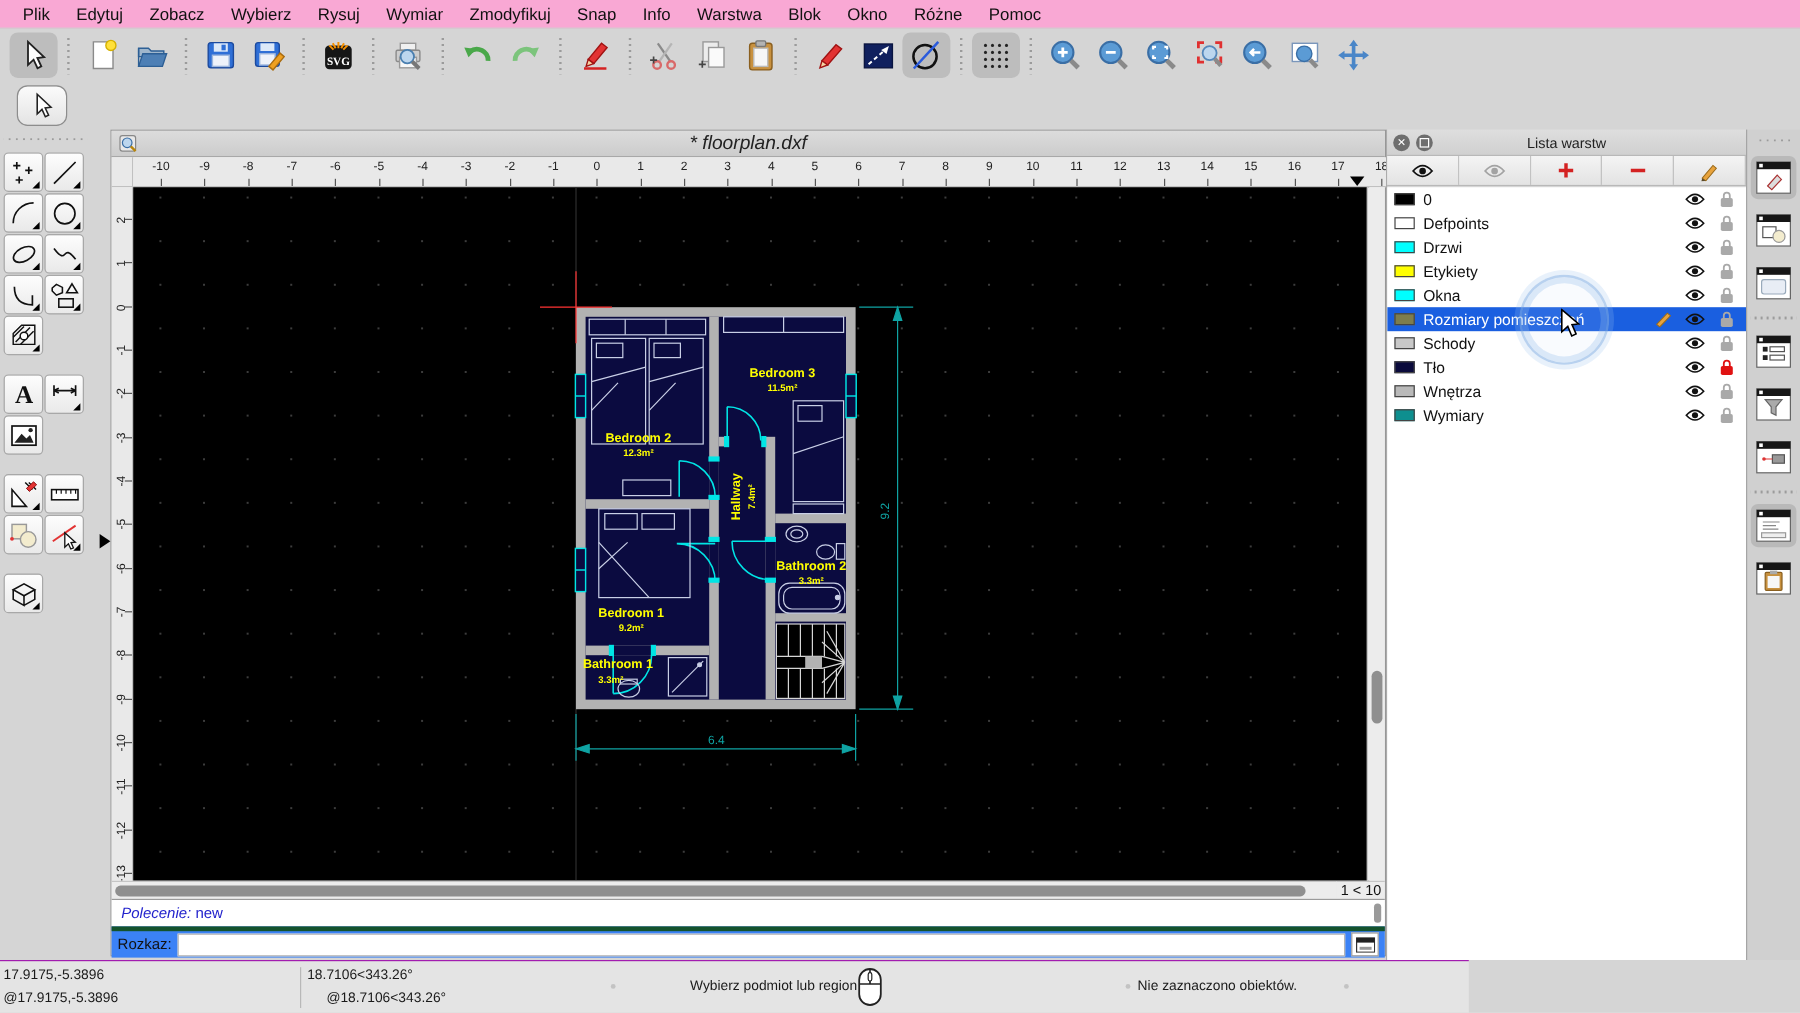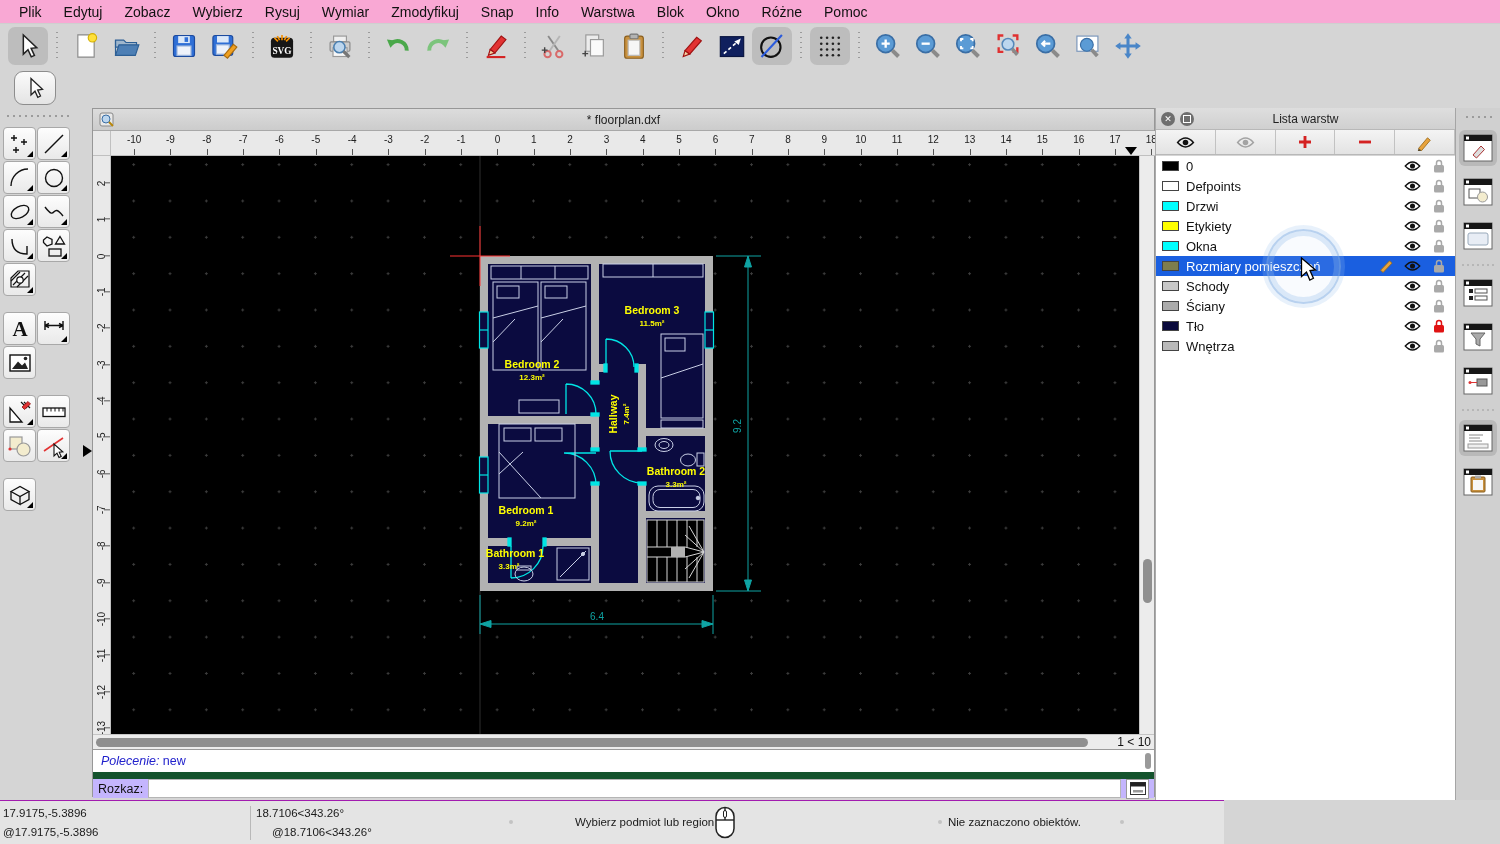--- a/index.html
+++ b/index.html
@@ -31,21 +31,21 @@
   .pbtn { width:33px; height:33px; background:linear-gradient(#fdfdfd,#e9e9e9); border:1px solid #a8a8a8;
           border-radius:4px; position:relative; display:flex; align-items:center; justify-content:center; flex:none; }
   .pbtn svg { width:26px; height:26px; }
   .pbtn.sub::after { content:""; position:absolute; right:2px; bottom:2px; width:0; height:0;
                      border-left:6px solid transparent; border-bottom:6px solid #000; }
   .pspace { width:100%; height:14px; flex:none; }
 
   
   #docwin { position:absolute; left:92px; top:108px; width:1063px; height:689px; background:#ececec; border:1px solid #979797; }
   #doctitle { position:relative; height:22px; background:linear-gradient(#dcdcdc,#cccccc); border-bottom:1px solid #a8a8a8;
-              display:flex; align-items:center; justify-content:center; font-size:12px; color:#222; }
+              display:flex; align-items:center; justify-content:center; font-size:16px; color:#222;font-style:italic; }
   #doc-icon { position:absolute; left:6px; top:3px; }
   #ruler-corner { position:absolute; left:0; top:22px; width:18px; height:25px; background:#e9e9e9; border-right:1px solid #c0c0c0; border-bottom:1px solid #c0c0c0; }
   #ruler-top { position:absolute; left:18px; top:22px; width:1045px; height:25px; background:#e9e9e9; border-bottom:1px solid #c0c0c0;
                display:flex; padding-left:5px; overflow:hidden; }
   .rt-slot { width:36.33px; flex:none; text-align:center; font-size:10px; color:#222; padding-top:3px; position:relative; }
   .rt-slot::after { content:""; position:absolute; left:50%; bottom:0; width:1px; height:6px; background:#555; }
   #tmarker { position:absolute; left:1032px; top:38px; width:0; height:0; z-index:5;
              border-left:6px solid transparent; border-right:6px solid transparent; border-top:8px solid #000; }
   #ruler-left { position:absolute; left:0; top:47px; width:18px; height:578px; background:#e9e9e9; border-right:1px solid #c0c0c0;
                 display:flex; flex-direction:column; padding-top:9px; overflow:hidden; }
@@ -62,21 +62,21 @@
   #vthumb { position:absolute; left:2.5px; top:403px; width:9px; height:44px; background:#8f8f8f; border-radius:5px; }
   #hscroll { position:absolute; left:0; top:625px; width:1021px; height:15px; background:#ececec; border-top:1px solid #c5c5c5; }
   #hthumb { position:absolute; left:3px; top:2.5px; width:992px; height:9px; background:#8f8f8f; border-radius:5px; }
   #pager { position:absolute; left:1021px; top:625px; width:40px; height:15px; background:#ececec; border-top:1px solid #c5c5c5;
            font-size:12px; color:#111; display:flex; align-items:center; justify-content:flex-end; padding-right:3px; }
 
   #cmdhist { position:absolute; left:0; top:640px; width:1061px; height:23px; background:#fff; border-top:1px solid #9a9a9a;
              font-size:12.5px; padding:4px 8px 0 8px; color:#2222cc; }
   .cmd-label { font-style:italic; }
   #hist-thumb { position:absolute; right:3px; top:644px; width:6px; height:16px; background:#9a9a9a; border-radius:3px; }
-  #cmdline { position:absolute; left:0; top:663px; width:1061px; height:26px; background:#c4b5fd; border-top:7px solid #14532d;
+  #cmdline { position:absolute; left:0; top:663px; width:1061px; height:26px; background:#3b82f6; border-top:4px solid #14532d;
              display:flex; align-items:center; gap:5px; padding:0 5px; font-size:12.5px; color:#111; }
   #cmdinput { flex:1; height:19px; border:1px solid #b5b5b5; background:#fff; font:inherit; padding:0 4px; }
   #kbd-btn { width:23px; height:20px; background:#fff; border:1px solid #999; display:flex; align-items:center; justify-content:center; flex:none; }
 
   
   #layers { position:absolute; left:1155px; top:108px; width:300px; height:692px; background:#d5d5d5; border-left:1px solid #ababab; }
   #lp-header { position:relative; height:22px; display:flex; align-items:center; justify-content:center;
                font-size:12px; color:#222; border-bottom:1px solid #b8b8b8; background:linear-gradient(#dedede,#d0d0d0); }
   .lp-circ { position:absolute; top:4px; width:14px; height:14px; border-radius:50%; background:#6e6e6e; color:#fff;
              font-size:9px; line-height:14px; text-align:center; }
@@ -800,62 +800,62 @@
         <svg class="row-eye" viewBox="0 0 20 14">
           <path d="M1.5 7 Q10 -2.5 18.5 7 Q10 16.5 1.5 7 Z" fill="none" stroke="currentColor" stroke-width="1.6"></path>
           <circle cx="10" cy="7" r="3" fill="currentColor"></circle>
         </svg>
         <svg class="row-lock" viewBox="0 0 12 14">
           <rect x="1" y="6" width="10" height="7.5" rx="1.5" fill="currentColor"></rect>
           <path d="M3.5 6.5 V4 a2.5 2.5 0 0 1 5 0 V6.5" fill="none" stroke="currentColor" stroke-width="1.5"></path>
         </svg>
       </div>
 
+
       <div class="layer-row">
-        <span class="swatch" style="background: rgb(171, 171, 171);"></span>
-        <span class="lname">Ściany</span>
+        <span class="swatch" style="background: rgb(10, 10, 60);"></span>
+        <span class="lname">Tło</span>
 
         <svg class="row-eye" viewBox="0 0 20 14">
           <path d="M1.5 7 Q10 -2.5 18.5 7 Q10 16.5 1.5 7 Z" fill="none" stroke="currentColor" stroke-width="1.6"></path>
           <circle cx="10" cy="7" r="3" fill="currentColor"></circle>
         </svg>
+        <svg class="row-lock locked" viewBox="0 0 12 14">
+          <rect x="1" y="6" width="10" height="7.5" rx="1.5" fill="currentColor"></rect>
+          <path d="M3.5 6.5 V4 a2.5 2.5 0 0 1 5 0 V6.5" fill="none" stroke="currentColor" stroke-width="1.5"></path>
+        </svg>
+      </div>
+
+      <div class="layer-row">
+        <span class="swatch" style="background: rgb(185, 185, 185);"></span>
+        <span class="lname">Wnętrza</span>
+
+        <svg class="row-eye" viewBox="0 0 20 14">
+          <path d="M1.5 7 Q10 -2.5 18.5 7 Q10 16.5 1.5 7 Z" fill="none" stroke="currentColor" stroke-width="1.6"></path>
+          <circle cx="10" cy="7" r="3" fill="currentColor"></circle>
+        </svg>
         <svg class="row-lock" viewBox="0 0 12 14">
           <rect x="1" y="6" width="10" height="7.5" rx="1.5" fill="currentColor"></rect>
           <path d="M3.5 6.5 V4 a2.5 2.5 0 0 1 5 0 V6.5" fill="none" stroke="currentColor" stroke-width="1.5"></path>
         </svg>
       </div>
 
       <div class="layer-row">
-        <span class="swatch" style="background: rgb(10, 10, 60);"></span>
-        <span class="lname">Tło</span>
+        <span class="swatch" style="background: rgb(14, 143, 143);"></span>
+        <span class="lname">Wymiary</span>
 
         <svg class="row-eye" viewBox="0 0 20 14">
           <path d="M1.5 7 Q10 -2.5 18.5 7 Q10 16.5 1.5 7 Z" fill="none" stroke="currentColor" stroke-width="1.6"></path>
           <circle cx="10" cy="7" r="3" fill="currentColor"></circle>
         </svg>
-        <svg class="row-lock locked" viewBox="0 0 12 14">
-          <rect x="1" y="6" width="10" height="7.5" rx="1.5" fill="currentColor"></rect>
-          <path d="M3.5 6.5 V4 a2.5 2.5 0 0 1 5 0 V6.5" fill="none" stroke="currentColor" stroke-width="1.5"></path>
-        </svg>
-      </div>
-
-      <div class="layer-row">
-        <span class="swatch" style="background: rgb(185, 185, 185);"></span>
-        <span class="lname">Wnętrza</span>
-
-        <svg class="row-eye" viewBox="0 0 20 14">
-          <path d="M1.5 7 Q10 -2.5 18.5 7 Q10 16.5 1.5 7 Z" fill="none" stroke="currentColor" stroke-width="1.6"></path>
-          <circle cx="10" cy="7" r="3" fill="currentColor"></circle>
-        </svg>
         <svg class="row-lock" viewBox="0 0 12 14">
           <rect x="1" y="6" width="10" height="7.5" rx="1.5" fill="currentColor"></rect>
           <path d="M3.5 6.5 V4 a2.5 2.5 0 0 1 5 0 V6.5" fill="none" stroke="currentColor" stroke-width="1.5"></path>
         </svg>
       </div>
-
     </div>
 </div>
 
 <div id="dock">
   <div class="dock-grip"></div>
   <div class="dock-btn active">
     <svg width="30" height="28" viewBox="0 0 30 28">
         <rect x="1" y="1" width="28" height="26" fill="#fff" stroke="#666"></rect>
         <rect x="1" y="1" width="28" height="6" fill="#161616"></rect>
         <rect x="3" y="2.5" width="3" height="3" fill="#fff"></rect>

